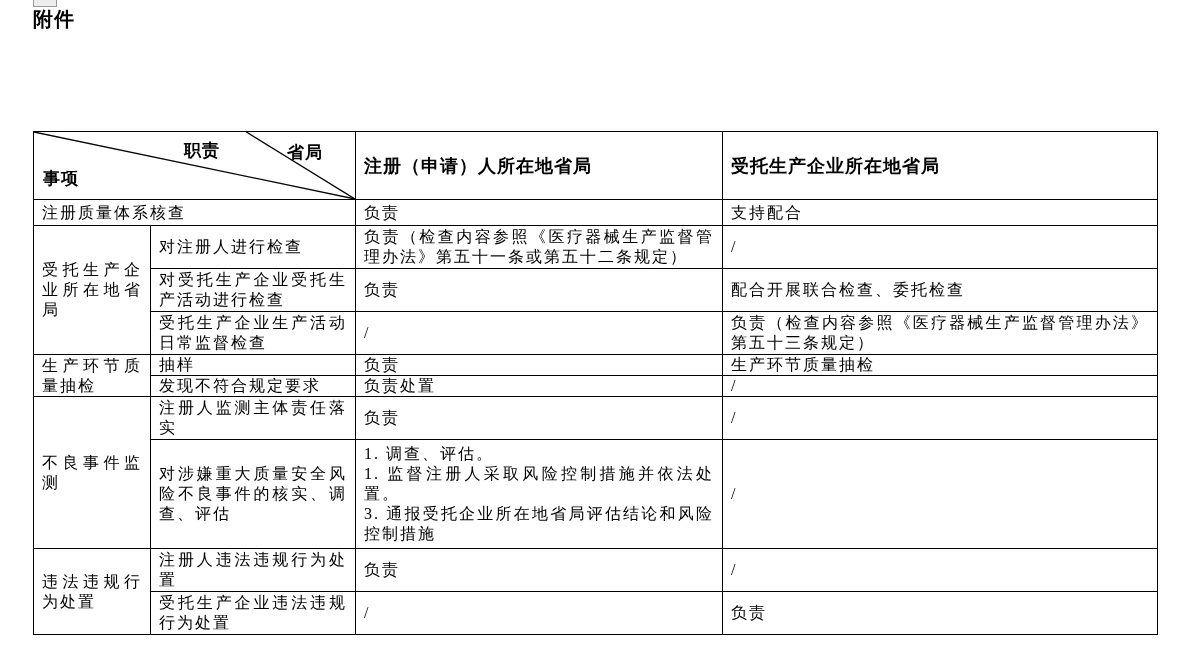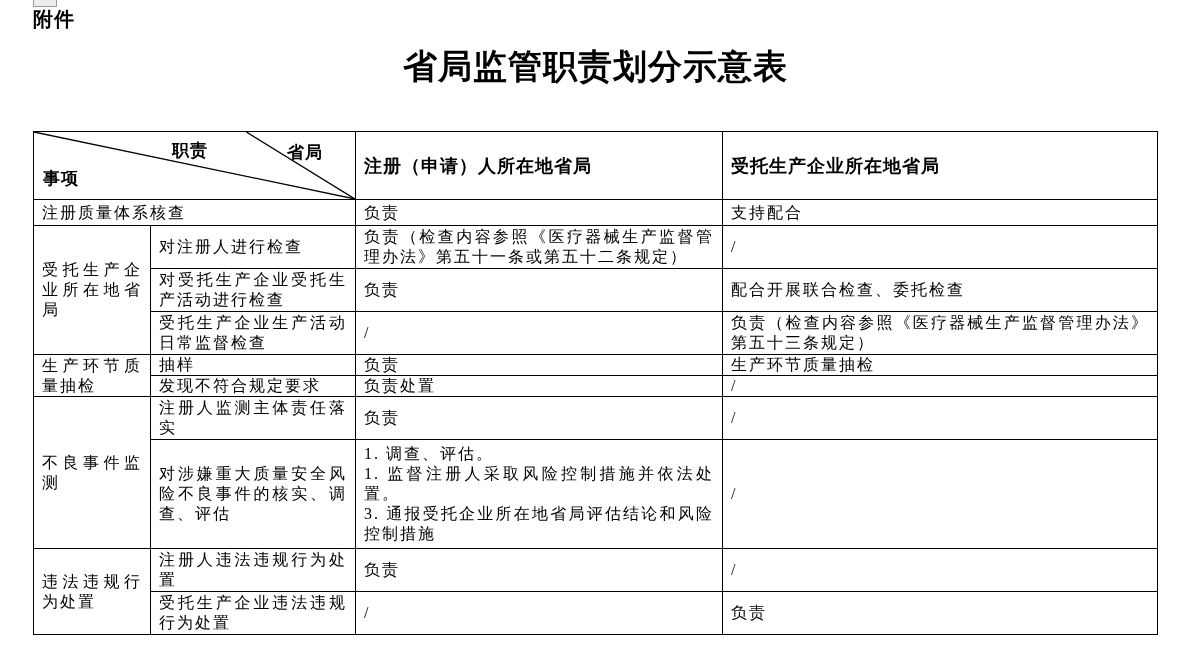--- a/index.html
+++ b/index.html
@@ -66,36 +66,35 @@
     position: relative;
     padding: 0 !important;
   }
   td.corner svg { position: absolute; left: 0; top: 0; width: 100%; height: 100%; display: block; }
   td.corner .clabel {
     position: absolute;
     font-family: "Liberation Sans", sans-serif;
     font-weight: bold; font-size: 17px; letter-spacing: 1px;
     white-space: nowrap;
   }
-  .clabel.duty   { left: 138px; top: 9px;  }
+  .clabel.duty   { left: 150px; top: 9px;  }
   .clabel.bureau { left: 253px; top: 11px; }
   .clabel.item   { left: 9px;  top: 37px; }
 
   td.numlist div { text-align: justify; }
 </style>
 </head>
 <body>
 
 <div class="page">
 
   <div class="edge-artifact"></div>
 
   <div class="attachment">附件</div>
 
-  <h1 class="doc-title">省局监管职责划分示意表</h1>
 
   <div class="tbl-wrap">
     <table class="resp">
       <colgroup>
         <col style="width:117px">
         <col style="width:205px">
         <col style="width:367px">
         <col style="width:435px">
       </colgroup>
 

